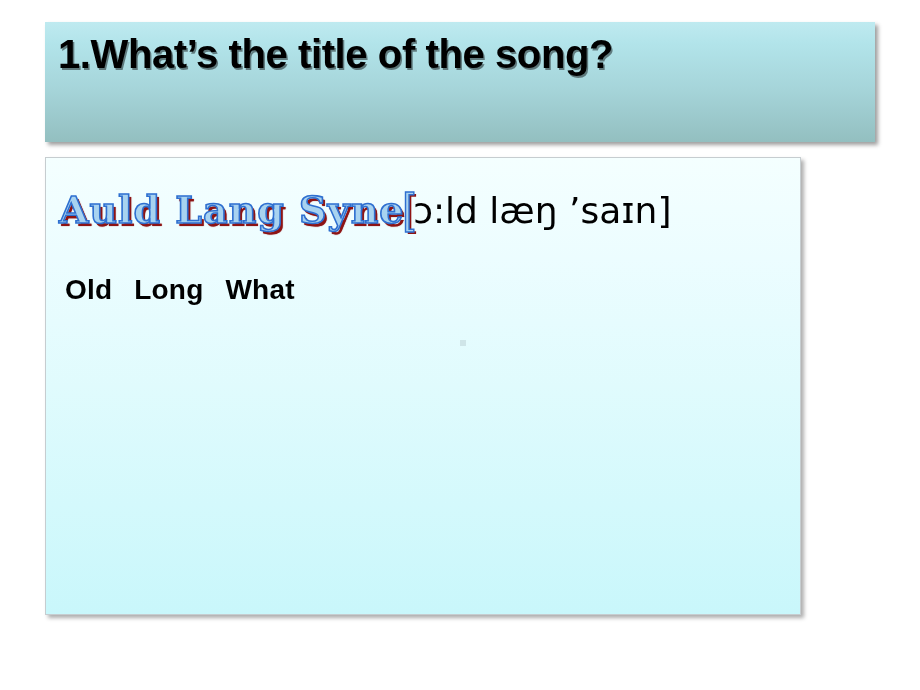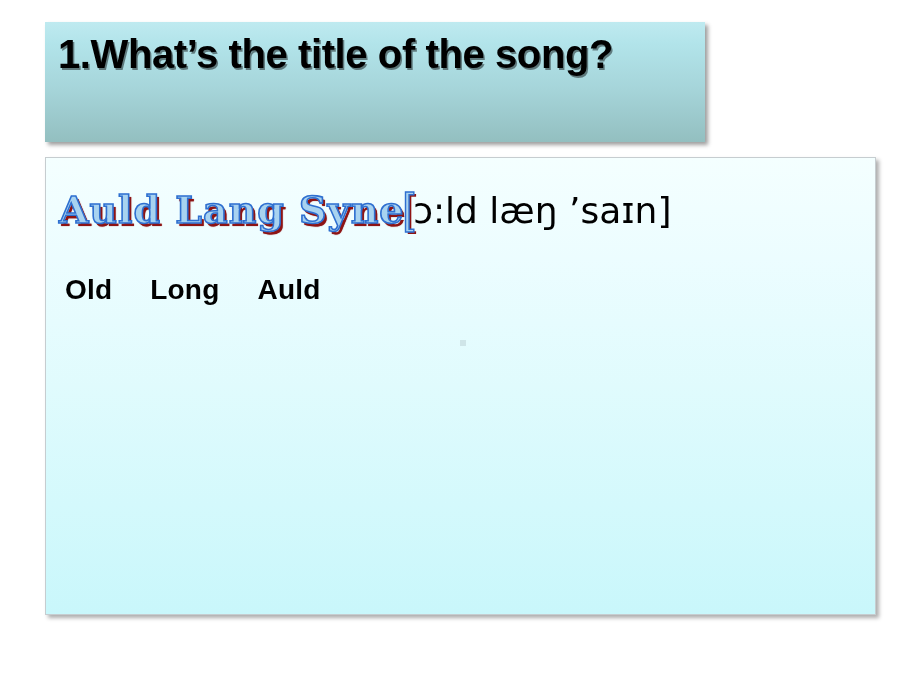--- a/index.html
+++ b/index.html
@@ -20,21 +20,21 @@
     width: 920px;
     height: 690px;
     background: #ffffff;
   }
 
   
   #title-bar {
     position: absolute;
     left: 45px;
     top: 22px;
-    width: 660px;
+    width: 830px;
     height: 120px;
     background: linear-gradient(to bottom, #bfeaf0 0%, #b2e4ea 18%, #a6d5da 55%, #93bfc0 100%);
     box-shadow: 3px 3px 4px rgba(0,0,0,0.38);
     box-sizing: border-box;
   }
 
   #title-text {
     position: absolute;
     left: 13px;
     top: 10px;
@@ -46,21 +46,21 @@
     letter-spacing: -0.4px;
     white-space: nowrap;
     text-shadow: 1.5px 1.5px 0 rgba(0,0,0,0.45);
   }
 
   
   #content-box {
     position: absolute;
     left: 45px;
     top: 157px;
-    width: 831px;
+    width: 756px;
     height: 458px;
     background: linear-gradient(to bottom, #f4ffff 0%, #ecfdff 22%, #e0fbfd 50%, #d4f9fc 76%, #c9f7fb 100%);
     border: 1px solid #c6cdd0;
     box-shadow: 3px 3px 4px rgba(0,0,0,0.32);
     box-sizing: border-box;
   }
 
   
   #headline-row {
     position: absolute;
@@ -116,21 +116,21 @@
 
   .gloss-word {
     display: inline-block;
     font-family: "Liberation Sans", sans-serif;
     font-size: 28px;
     font-weight: bold;
     color: #000000;
     letter-spacing: 0.2px;
     text-align: center;
   }
-  .gloss-word + .gloss-word { margin-left: 38px; }
+  .gloss-word + .gloss-word { margin-left: 22px; }
 
   #chinese-title {
     position: absolute;
     left: 480px;
     top: 116px;
     font-family: "DejaVu Serif", "Liberation Serif", serif;
     font-size: 30px;
     font-weight: normal;
     color: #ff0000;
     letter-spacing: 0.5px;
@@ -156,21 +156,21 @@
     <h1 id="title-text">1.What’s the title of the song?</h1>
   </div>
 
   <div id="content-box">
 
     <div id="headline-row">
       <span class="fancy-title">Auld Lang Syne</span><span class="fancy-bracket">[</span><span class="phonetic">ɔ:ld læŋ ’saɪn]</span>
     </div>
 
     <div id="gloss-row">
-      <span class="gloss-word">Old</span><span class="gloss-word">Long</span><span class="gloss-word">Auld</span>
+      <span class="gloss-word">Old</span><span class="gloss-word">Long</span><span class="gloss-word">What</span>
     </div>
 
 
     <div id="artifact-dot"></div>
 
   </div>
 
 </div>
 
 </body></html>

